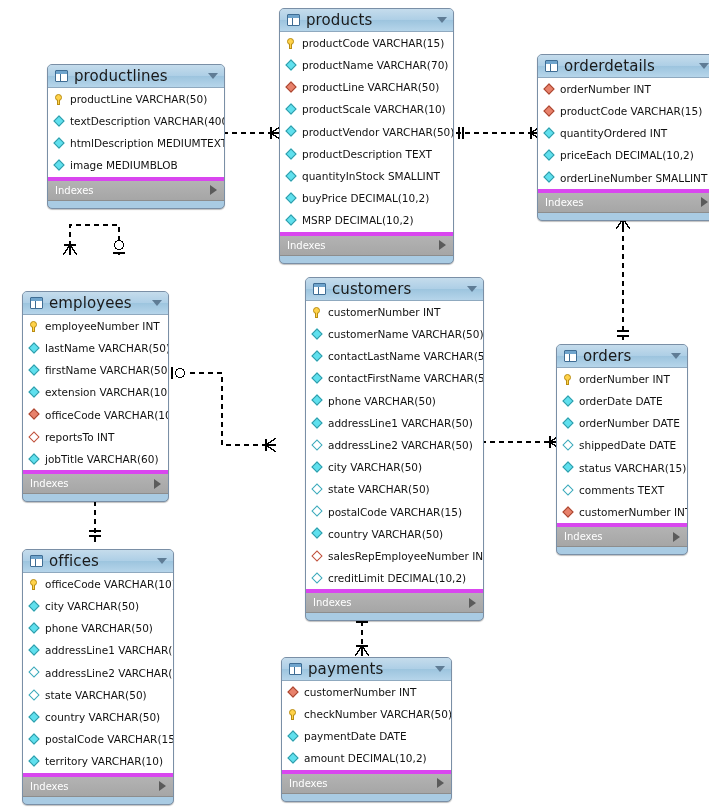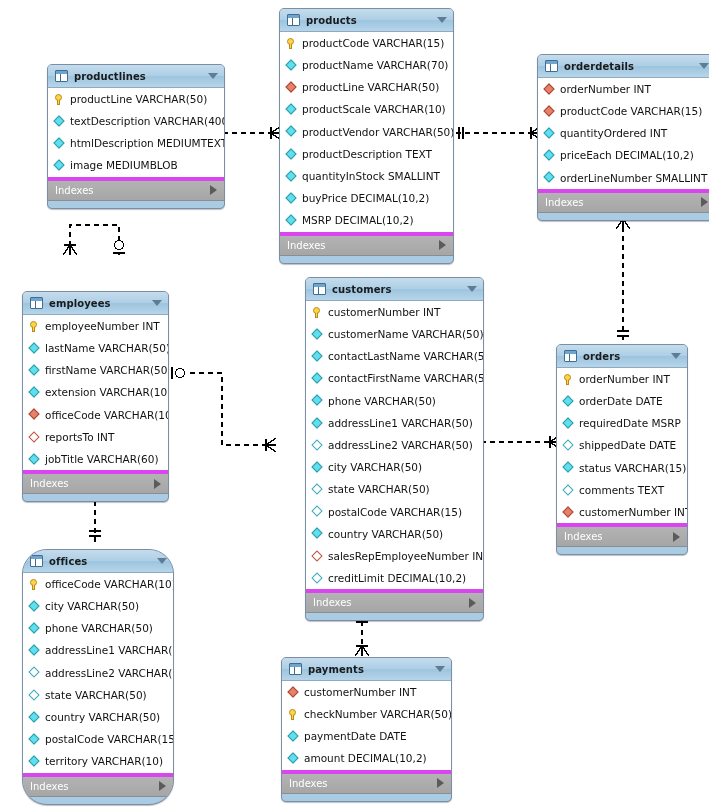--- a/index.html
+++ b/index.html
@@ -66,22 +66,22 @@
     background: #6fa4cc;
   }
   .tbl-icon:after {
     content: "";
     position: absolute;
     left: 4px; top: 3px;
     width: 1px; bottom: 0;
     background: #3f6d94;
   }
   .tbl-title {
-    font-size: 10px;
-    font-weight: bold;
+    font-size: 15px;
+    font-weight: normal;
     color: #1a1a1a;
     white-space: nowrap;
     letter-spacing: 0.1px;
   }
   .tbl-caret {
     margin-left: auto;
     width: 0; height: 0;
     border-left: 5px solid transparent;
     border-right: 5px solid transparent;
     border-top: 6px solid #5f7c95;
@@ -578,21 +578,21 @@
           <div class="col-row">
             <span class="col-ico">
               <span class="d cyan-solid"></span>
             </span>
             <span class="col-text">orderDate DATE</span>
           </div>
           <div class="col-row">
             <span class="col-ico">
               <span class="d cyan-solid"></span>
             </span>
-            <span class="col-text">requiredDate MSRP</span>
+            <span class="col-text">orderNumber DATE</span>
           </div>
           <div class="col-row">
             <span class="col-ico">
               <span class="d cyan-hollow"></span>
             </span>
             <span class="col-text">shippedDate DATE</span>
           </div>
           <div class="col-row">
             <span class="col-ico">
               <span class="d cyan-solid"></span>
@@ -610,21 +610,21 @@
               <span class="d red-solid"></span>
             </span>
             <span class="col-text">customerNumber INT</span>
           </div>
         </div>
         <div class="tbl-indexes">
           <span class="idx-label">Indexes</span>
           <span class="idx-caret"></span>
         </div>
       </div>
-      <div class="table-node" style="left: 22px; top: 549px; width: 152px; border-radius: 25px;">
+      <div class="table-node" style="left: 22px; top: 549px; width: 152px;">
         <div class="tbl-header">
           <span class="tbl-icon"></span>
           <span class="tbl-title">offices</span>
           <span class="tbl-caret"></span>
         </div>
         <div class="tbl-body">
           <div class="col-row">
             <span class="col-ico">
               <span class="k-head"></span>
               <span class="k-stem"></span>

